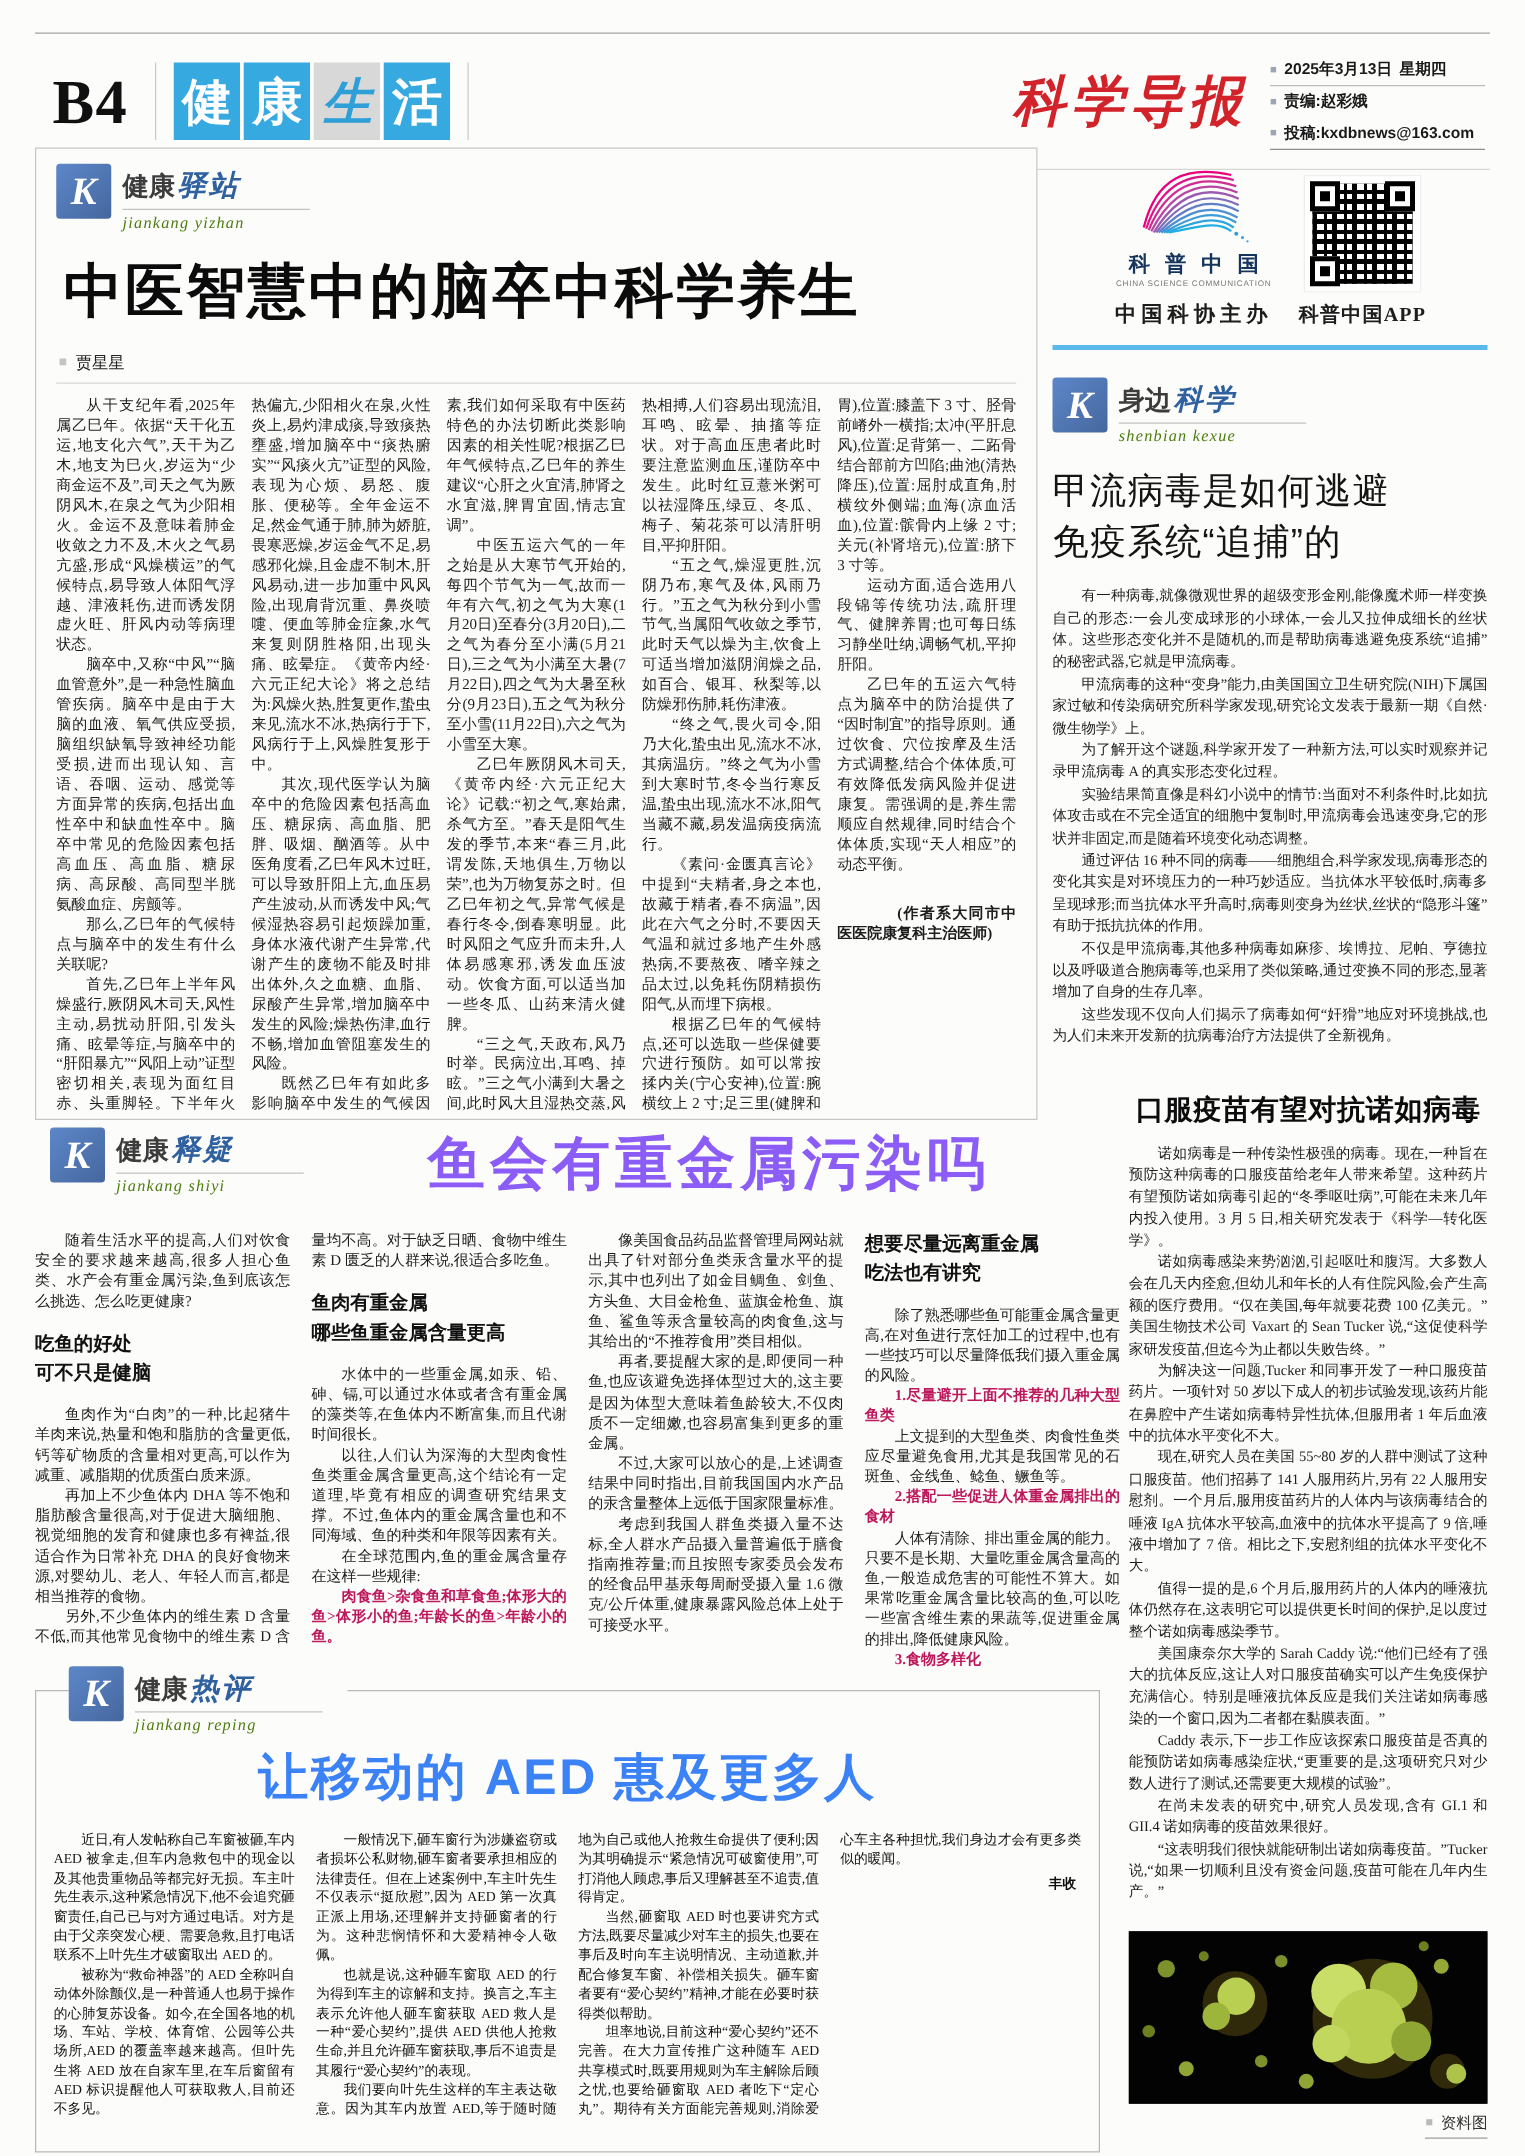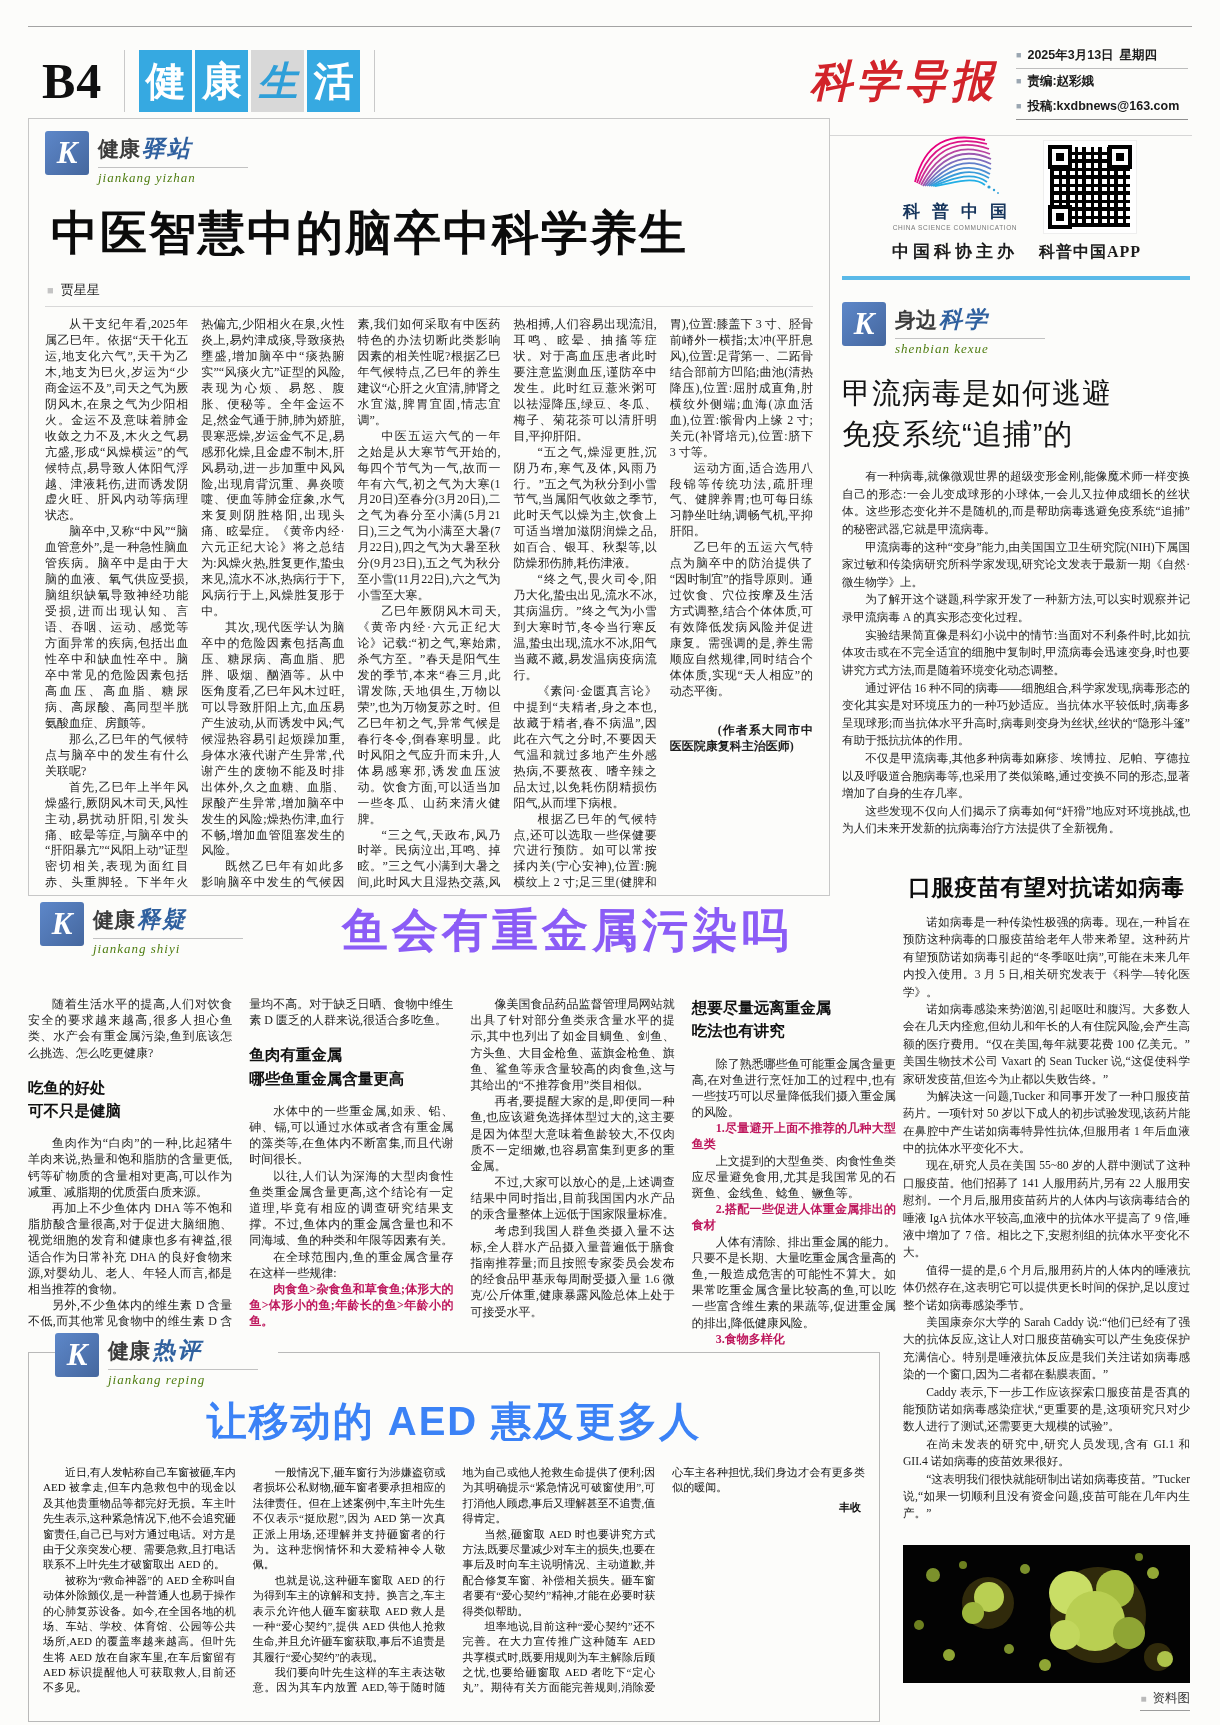--- a/index.html
+++ b/index.html
@@ -72,21 +72,21 @@
   
   .side-bot{position:absolute;left:903px;top:872px;width:287px;}
   .vax-head{font-family:"Liberation Sans",sans-serif;font-weight:700;font-size:22.5px;letter-spacing:.5px;color:#0c0c0c;text-align:center;}
   .vax-body{margin-top:11px;height:608px;overflow:hidden;font-size:11.6px;line-height:1.5;}
   
   .fish{position:absolute;left:28px;top:900px;width:868px;height:448px;}
   .fish-hdr{position:relative;height:76px;}
   .fish-hdr .badge{position:absolute;left:12px;top:2px;}
   .fish-head{position:absolute;left:250px;right:40px;top:0;text-align:center;font-family:"Liberation Sans",sans-serif;
              font-weight:900;font-size:46px;letter-spacing:4px;color:#8b5cf6;}
-  .fish-body{margin-top:20px;height:364px;column-count:4;column-gap:17px;font-size:12px;line-height:1.35;overflow:hidden;}
+  .fish-body{margin-top:8px;height:364px;column-count:4;column-gap:17px;font-size:12px;line-height:1.35;overflow:hidden;}
   
   .aed-box{position:absolute;left:28px;top:1352px;width:852px;height:370px;border:1px solid #b9b9b9;padding:8px 14px;}
   .aed-box .badge{position:relative;top:-28px;left:12px;padding-right:20px;}
   .aed-head{text-align:center;font-family:"Liberation Sans",sans-serif;font-weight:900;font-size:40px;
             letter-spacing:2px;color:#3b82f6;margin-top:-22px;}
   .aed-body{margin-top:16px;height:240px;column-count:4;column-gap:17px;font-size:11px;line-height:1.4;color:#101010;overflow:hidden;}
   
   .img-wrap{position:absolute;left:903px;top:1545px;width:287px;}
   .virus{width:287px;height:138px;background:#000;display:block;}
   .caption{display:flex;justify-content:flex-end;align-items:center;gap:6px;margin-top:7px;
@@ -219,21 +219,21 @@
       </span>
     </div>
     <h2 class="flu-head">
       <span>甲流病毒是如何逃避</span><br>
       <span>免疫系统“追捕”的</span>
     </h2>
     <div class="flu-body body-cols">
         <p class="b-p">有一种病毒,就像微观世界的超级变形金刚,能像魔术师一样变换自己的形态:一会儿变成球形的小球体,一会儿又拉伸成细长的丝状体。这些形态变化并不是随机的,而是帮助病毒逃避免疫系统“追捕”的秘密武器,它就是甲流病毒。</p>
         <p class="b-p">甲流病毒的这种“变身”能力,由美国国立卫生研究院(NIH)下属国家过敏和传染病研究所科学家发现,研究论文发表于最新一期《自然·微生物学》上。</p>
         <p class="b-p">为了解开这个谜题,科学家开发了一种新方法,可以实时观察并记录甲流病毒 A 的真实形态变化过程。</p>
-        <p class="b-p">实验结果简直像是科幻小说中的情节:当面对不利条件时,比如抗体攻击或在不完全适宜的细胞中复制时,甲流病毒会迅速变身,时也要讲究方式方法,而是随着环境变化动态调整。</p>
+        <p class="b-p">实验结果简直像是科幻小说中的情节:当面对不利条件时,比如抗体攻击或在不完全适宜的细胞中复制时,甲流病毒会迅速变身,它的形状并非固定,而是随着环境变化动态调整。</p>
         <p class="b-p">通过评估 16 种不同的病毒——细胞组合,科学家发现,病毒形态的变化其实是对环境压力的一种巧妙适应。当抗体水平较低时,病毒多呈现球形;而当抗体水平升高时,病毒则变身为丝状,丝状的“隐形斗篷”有助于抵抗抗体的作用。</p>
         <p class="b-p">不仅是甲流病毒,其他多种病毒如麻疹、埃博拉、尼帕、亨德拉以及呼吸道合胞病毒等,也采用了类似策略,通过变换不同的形态,显著增加了自身的生存几率。</p>
         <p class="b-p">这些发现不仅向人们揭示了病毒如何“奸猾”地应对环境挑战,也为人们未来开发新的抗病毒治疗方法提供了全新视角。</p>
       </div>
   </aside>
 
   <aside class="side-bot">
     <h2 class="vax-head">口服疫苗有望对抗诺如病毒</h2>
     <div class="vax-body body-cols">
         <p class="b-p">诺如病毒是一种传染性极强的病毒。现在,一种旨在预防这种病毒的口服疫苗给老年人带来希望。这种药片有望预防诺如病毒引起的“冬季呕吐病”,可能在未来几年内投入使用。3 月 5 日,相关研究发表于《科学—转化医学》。</p>

